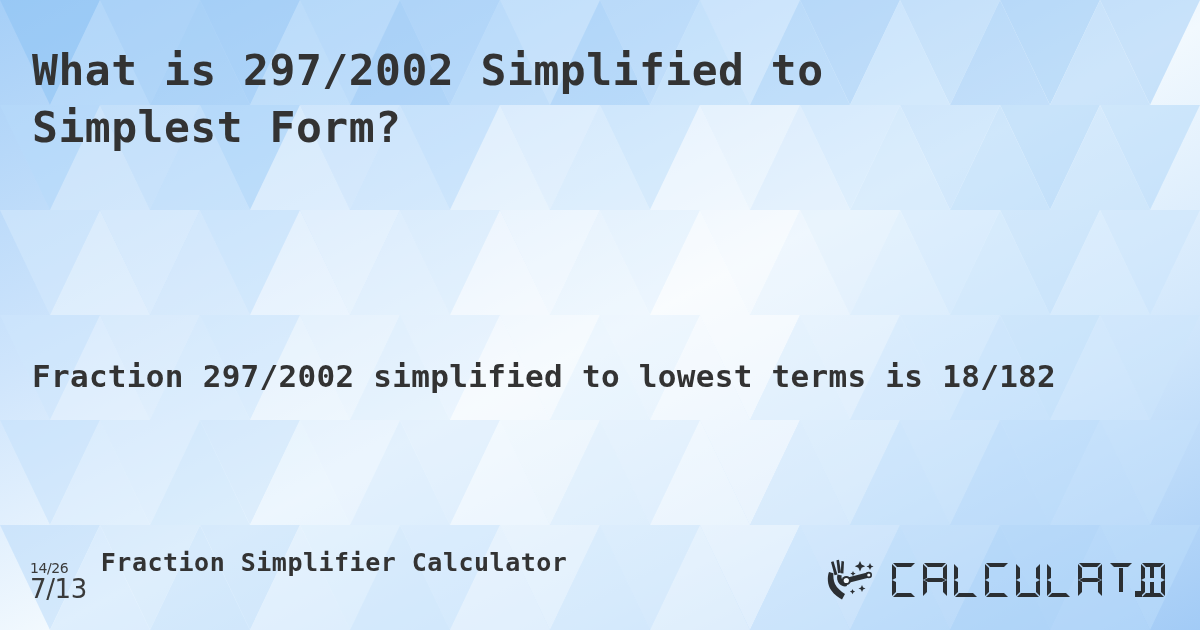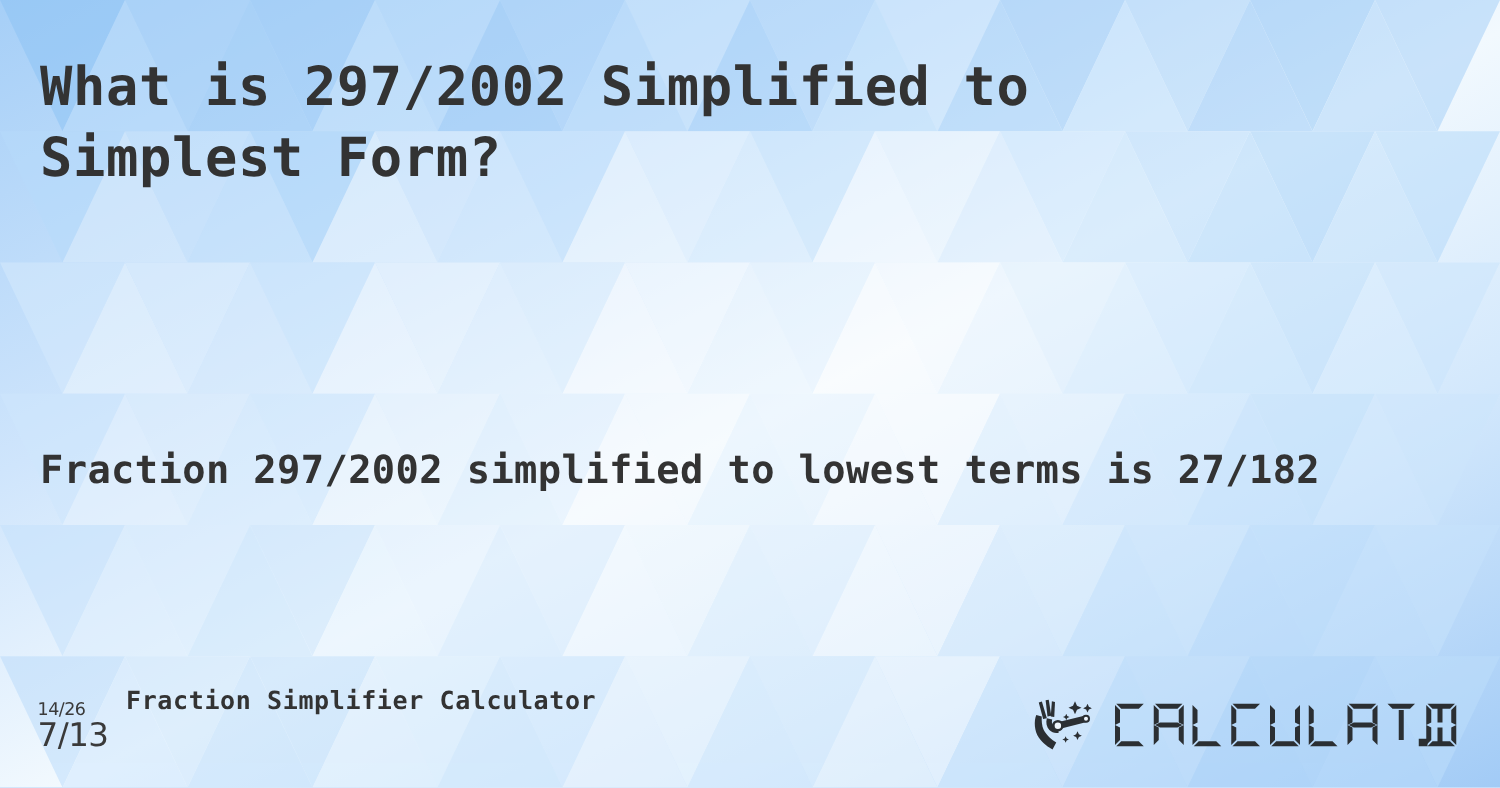--- a/index.html
+++ b/index.html
@@ -111,21 +111,21 @@
   }
   .frac-icon .frac-bottom {
     font-size: 26px;
     letter-spacing: -0.4px;
     margin-top: 1px;
   }
 
   .footer-title {
     font-family: "DejaVu Sans Mono", monospace;
     font-weight: bold;
-    font-size: 20px;
+    font-size: 25px;
     letter-spacing: 0.5px;
     color: #333333;
     white-space: nowrap;
   }
 
   .footer-right {
     position: absolute;
     right: 32px;
     top: 0;
     height: 64px;
@@ -316,21 +316,21 @@
       <polygon points="950,630 1050,630 1000,525" fill="#b0d6f9"></polygon>
       <polygon points="1050,630 1150,630 1100,525" fill="#b9dbfb"></polygon>
     </g>
   </svg>
 
   <div id="content">
 
     <h1 class="title">What is 297/2002 Simplified to Simplest Form?</h1>
 
 
-    <h2 class="result">Fraction 297/2002 simplified to lowest terms is 27/182</h2>
+    <h2 class="result">Fraction 297/2002 simplified to lowest terms is 18/182</h2>
 
     <div class="footer">
 
       <div class="footer-left">
         <div class="frac-icon">
           <span class="frac-top">14/26</span>
           <span class="frac-bottom">7/13</span>
         </div>
         <div class="footer-title">Fraction Simplifier Calculator</div>
       </div>

